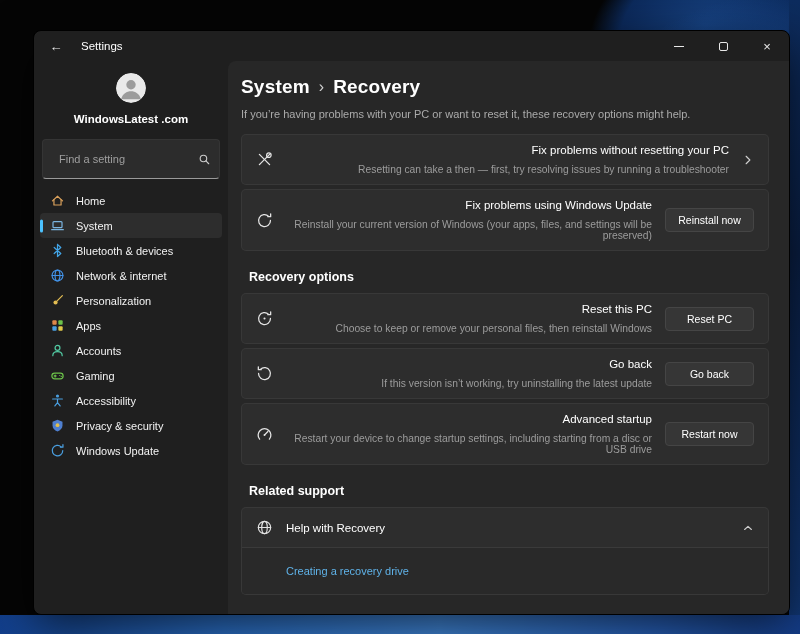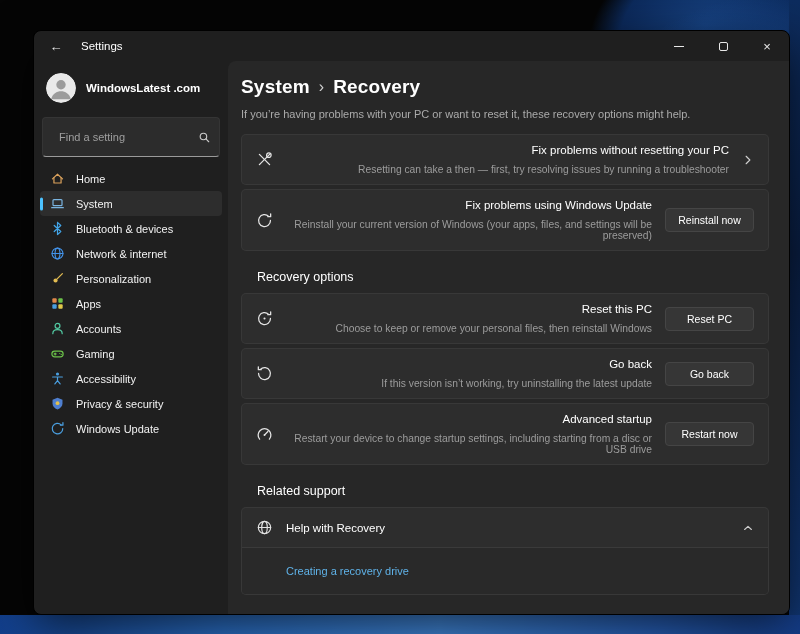--- a/index.html
+++ b/index.html
@@ -27,21 +27,21 @@
   .tb-title { font-size:11.5px; color:#fff; margin-left:8px; }
   .tb-spacer { flex:1; }
   .tb-btn { width:44px; height:30px; background:transparent; border:none; color:#e8e8e8;
     display:grid; place-items:center; font-size:13px; font-family:inherit; }
   .min-glyph { width:10px; height:1px; background:#e8e8e8; display:block; }
   .max-glyph { width:9px; height:9px; border:1px solid #e8e8e8; border-radius:2px; display:block; }
 
   .body-row { flex:1; display:flex; min-height:0; }
 
   .sidebar { width:194px; flex:none; display:flex; flex-direction:column; padding:4px 6px 0; }
-  .user { display:flex; align-items:center; gap:10px; padding:8px 6px 10px; border-radius:4px; }
+  .user { display:flex; align-items:center; gap:10px; padding:8px 6px 10px; border-radius:4px;flex-direction:column; }
   .avatar { width:30px; height:30px; flex:none; border-radius:50%; overflow:hidden; display:block; }
   .user-name { font-size:11.5px; font-weight:700; color:#fff; white-space:nowrap; }
   .search { display:flex; align-items:center; height:40px; margin:4px 2px 9px; background:#2c2c2c;
     border:1px solid #353535; border-bottom:1px solid #9a9a9a; border-radius:4px; padding:0 8px 0 16px; }
   .search-input { flex:1; min-width:0; background:transparent; border:none; outline:none; color:#fff;
     font-size:11px; font-family:inherit; }
   .search-input::placeholder { color:#9f9f9f; }
   .search-ic { width:13px; height:13px; color:#c9c9c9; flex:none; }
 
   .nav { display:flex; flex-direction:column; }
@@ -65,21 +65,21 @@
   .card { display:flex; align-items:center; gap:13px; background:#2d2d2d;
     border:1px solid rgba(255,255,255,.055); border-radius:5px; padding:7px 14px; min-height:40px; }
   .cic { width:17px; height:17px; color:#e4e4e4; flex:none; }
   .ct { flex:1; min-width:0; display:flex; flex-direction:column; gap:8px; padding:2px 0;text-align:right; }
   .card-title { font-size:11.5px; color:#fff; }
   .card-sub { font-size:10.3px; color:#9c9c9c; }
   .chev-right { width:12px; height:12px; color:#cdcdcd; flex:none; }
   .card-btn { flex:none; min-width:89px; padding:5px 10px; background:#363636; border:1px solid #454545;
     border-radius:4px; color:#fff; font-size:10.5px; font-family:inherit; text-align:center; }
 
-  .sec-h { font-size:12.5px; font-weight:400; color:#fff; margin:19px 16px 9px; }
+  .sec-h { font-size:12.5px; font-weight:700; color:#fff; margin:19px 8px 9px; }
 
   .help-card { background:#2d2d2d; border:1px solid rgba(255,255,255,.055); border-radius:5px; overflow:hidden; margin-top:2px; }
   .help-head { display:flex; align-items:center; gap:13px; padding:11px 14px; }
   .help-head .card-title { flex:1; }
   .chev-up { width:12px; height:12px; color:#cdcdcd; flex:none; }
   .help-body { border-top:1px solid #3a3a3a; background:#292929; padding:13px 14px 15px 44px; }
   .link { color:#5fb2e8; font-size:11px; text-decoration:none; cursor:pointer; }
   .underline { text-decoration:underline; }
 
   .footer-links { margin-top:20px; display:flex; flex-direction:row; gap:11px; }

